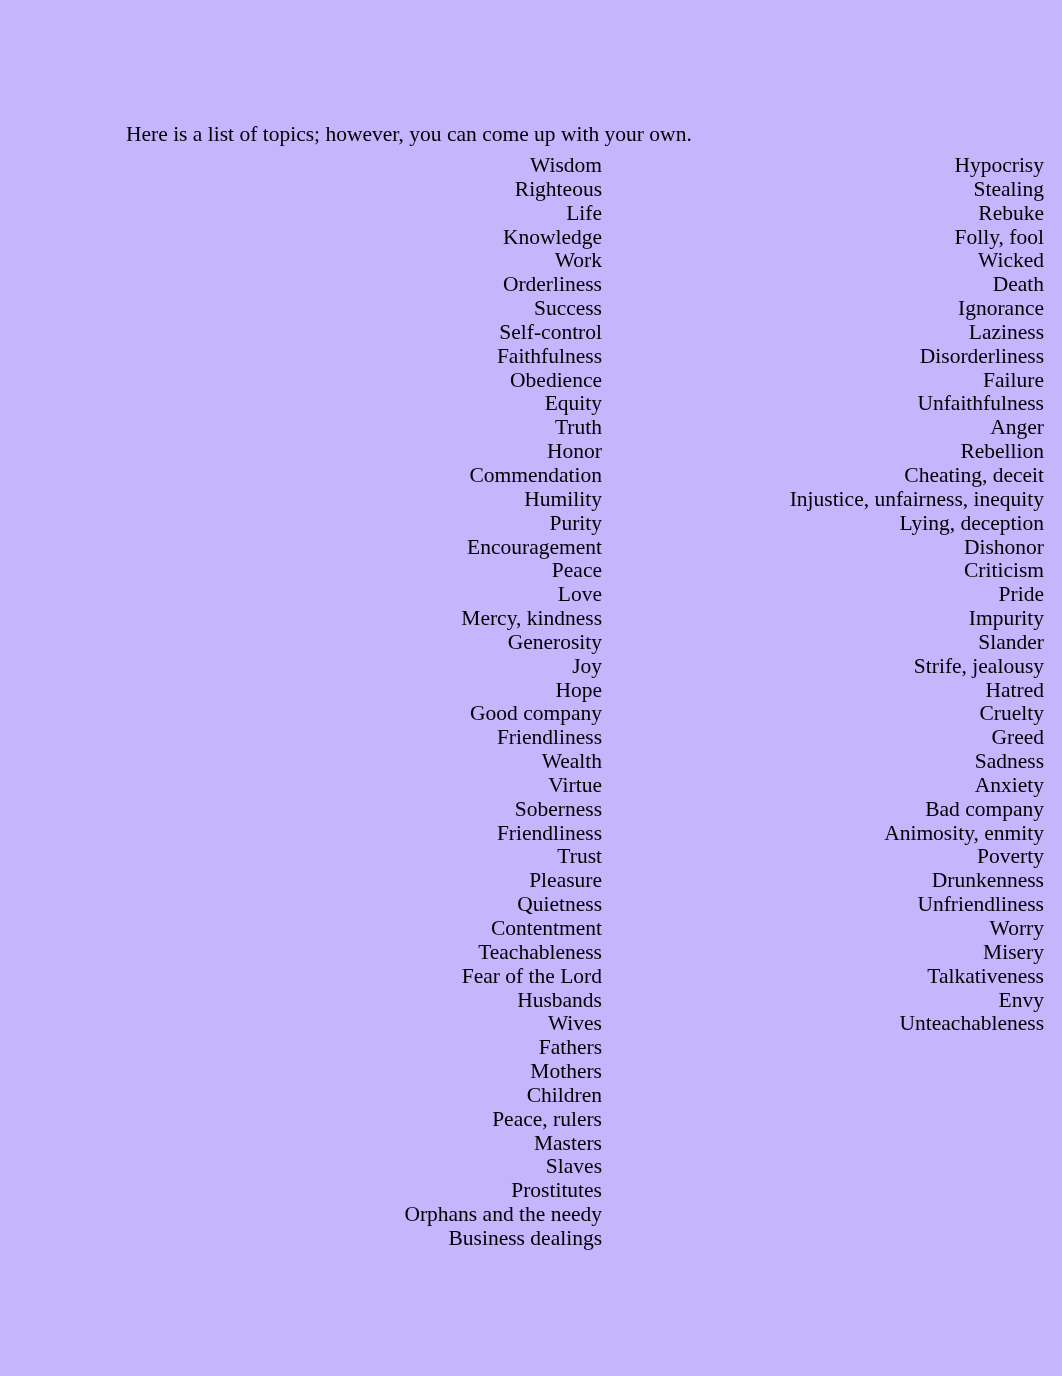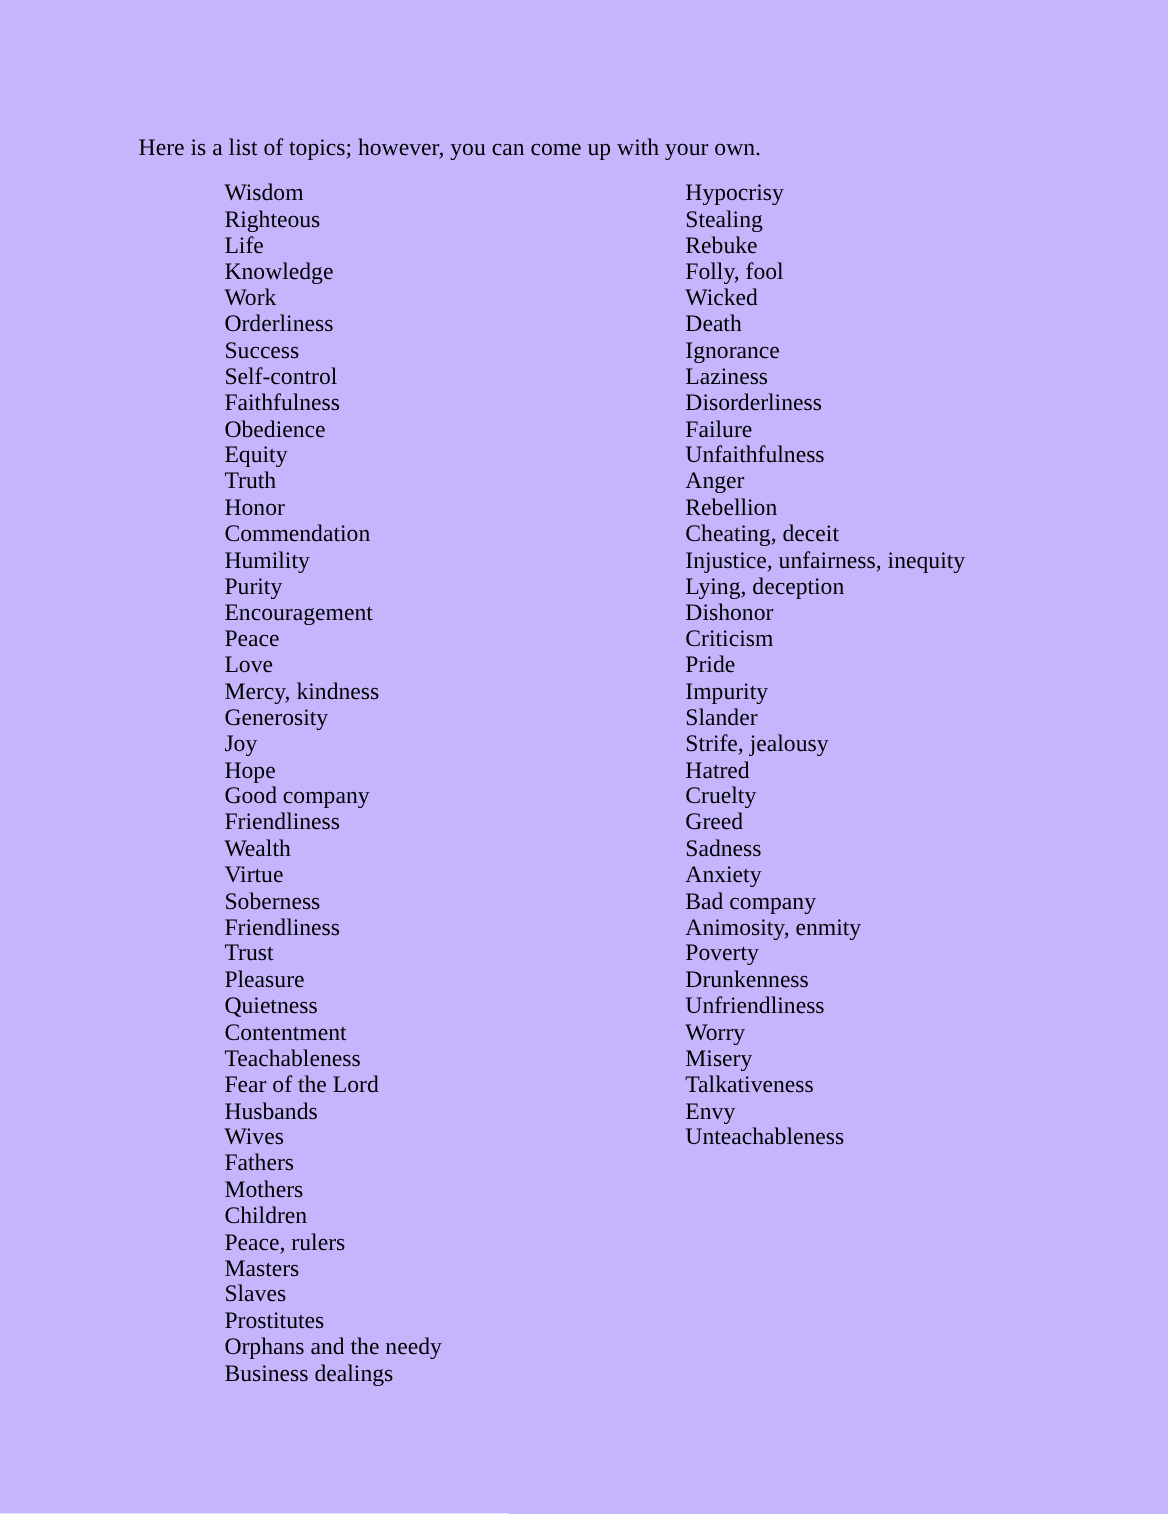--- a/index.html
+++ b/index.html
@@ -33,25 +33,26 @@
     position: absolute;
     left: 0;
     top: 148px;
     width: 1062px;
   }
   .col {
     position: absolute;
     top: 0;
   }
   .col-left  { left: 188px; width: 420px; }
-  .col-right { left: 607px; width: 420px; }
+  .col-right { left: 630px; width: 420px; }
   .topic-list {
     list-style: none;
-    margin: 16px;
+    margin: 6px;
     padding: 0;
+    text-align: right;
   }
   .topic-item {
     font-size: 21.5px;
     line-height: 23.85px;
     white-space: nowrap;
     color: #000000;
   }
 </style>
 </head>
 <body>

